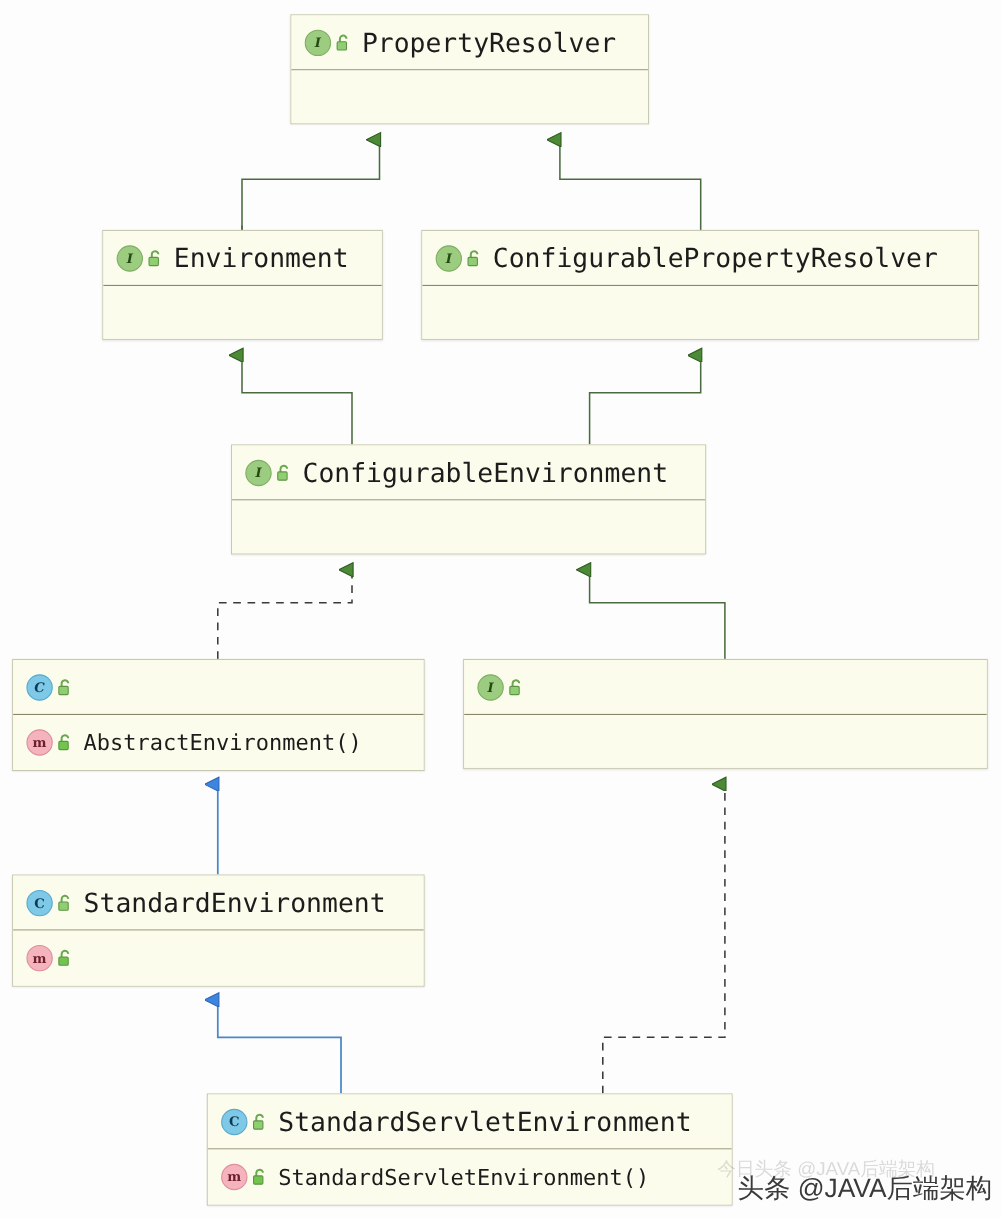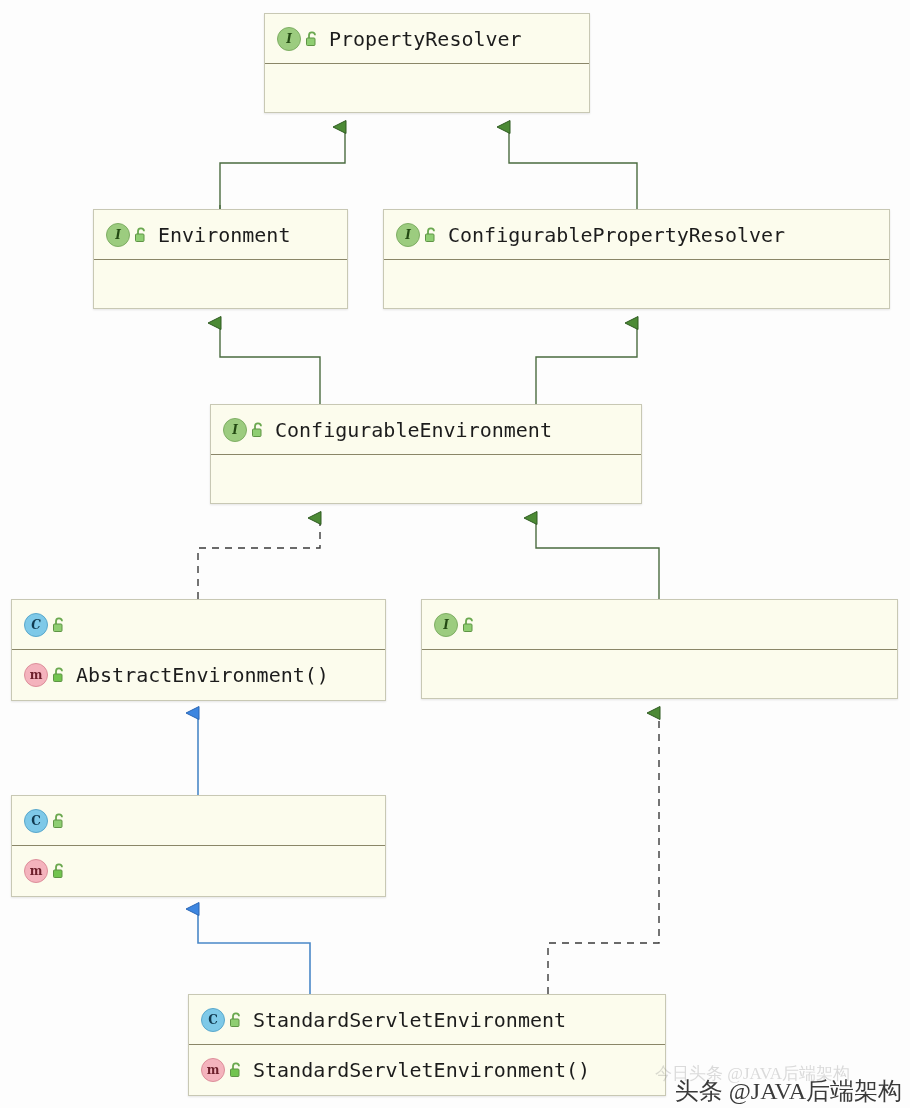--- a/index.html
+++ b/index.html
@@ -85,33 +85,33 @@
   }
   .lock-icon {
     flex: 0 0 auto;
     width: 16px;
     height: 18px;
     margin-right: 9px;
     position: relative;
   }
   .node-label {
     font-family: "DejaVu Sans Mono", monospace;
-    font-size: 20px;
+    font-size: 24px;
     color: #1c1c1c;
     letter-spacing: 0px;
     white-space: nowrap;
   }
   .node-label.member {
     font-size: 20px;
   }
   #watermark {
     position: absolute;
     right: 8px;
-    bottom: 1px;
-    font-family: Liberation Serif, serif;
+    bottom: 12px;
+    font-family: Liberation Sans, sans-serif;
     font-size: 24px;
     color: #3a3a3a;
     white-space: nowrap;
     z-index: 20;
   }
   #watermark .wm-ghost {
     position: absolute;
     right: 52px;
     bottom: 22px;
     font-size: 17px;
@@ -248,20 +248,21 @@
 
   <div class="uml-node" style="left:11px; top:795px; width:375px;">
     <div class="uml-row title-row">
       <span class="node-icon cls">C</span>
       <span class="lock-icon">
         <svg width="16" height="18" viewBox="0 0 16 18">
           <path d="M5 8 V5.5 A3 3 0 0 1 11 5.2" fill="none" stroke="#6aa84f" stroke-width="1.8"></path>
           <rect x="2.5" y="8" width="8.5" height="7.5" rx="1" fill="#8fce72" stroke="#5f9445" stroke-width="1"></rect>
         </svg>
       </span>
+      <span class="node-label">StandardEnvironment</span>
     </div>
     <div class="uml-row">
       <span class="node-icon method">m</span>
       <span class="lock-icon">
         <svg width="16" height="18" viewBox="0 0 16 18">
           <path d="M5 8 V5.5 A3 3 0 0 1 11 5.2" fill="none" stroke="#6aa84f" stroke-width="1.8"></path>
           <rect x="2.5" y="8" width="8.5" height="7.5" rx="1" fill="#72c44f" stroke="#5f9445" stroke-width="1"></rect>
         </svg>
       </span>
     </div>

